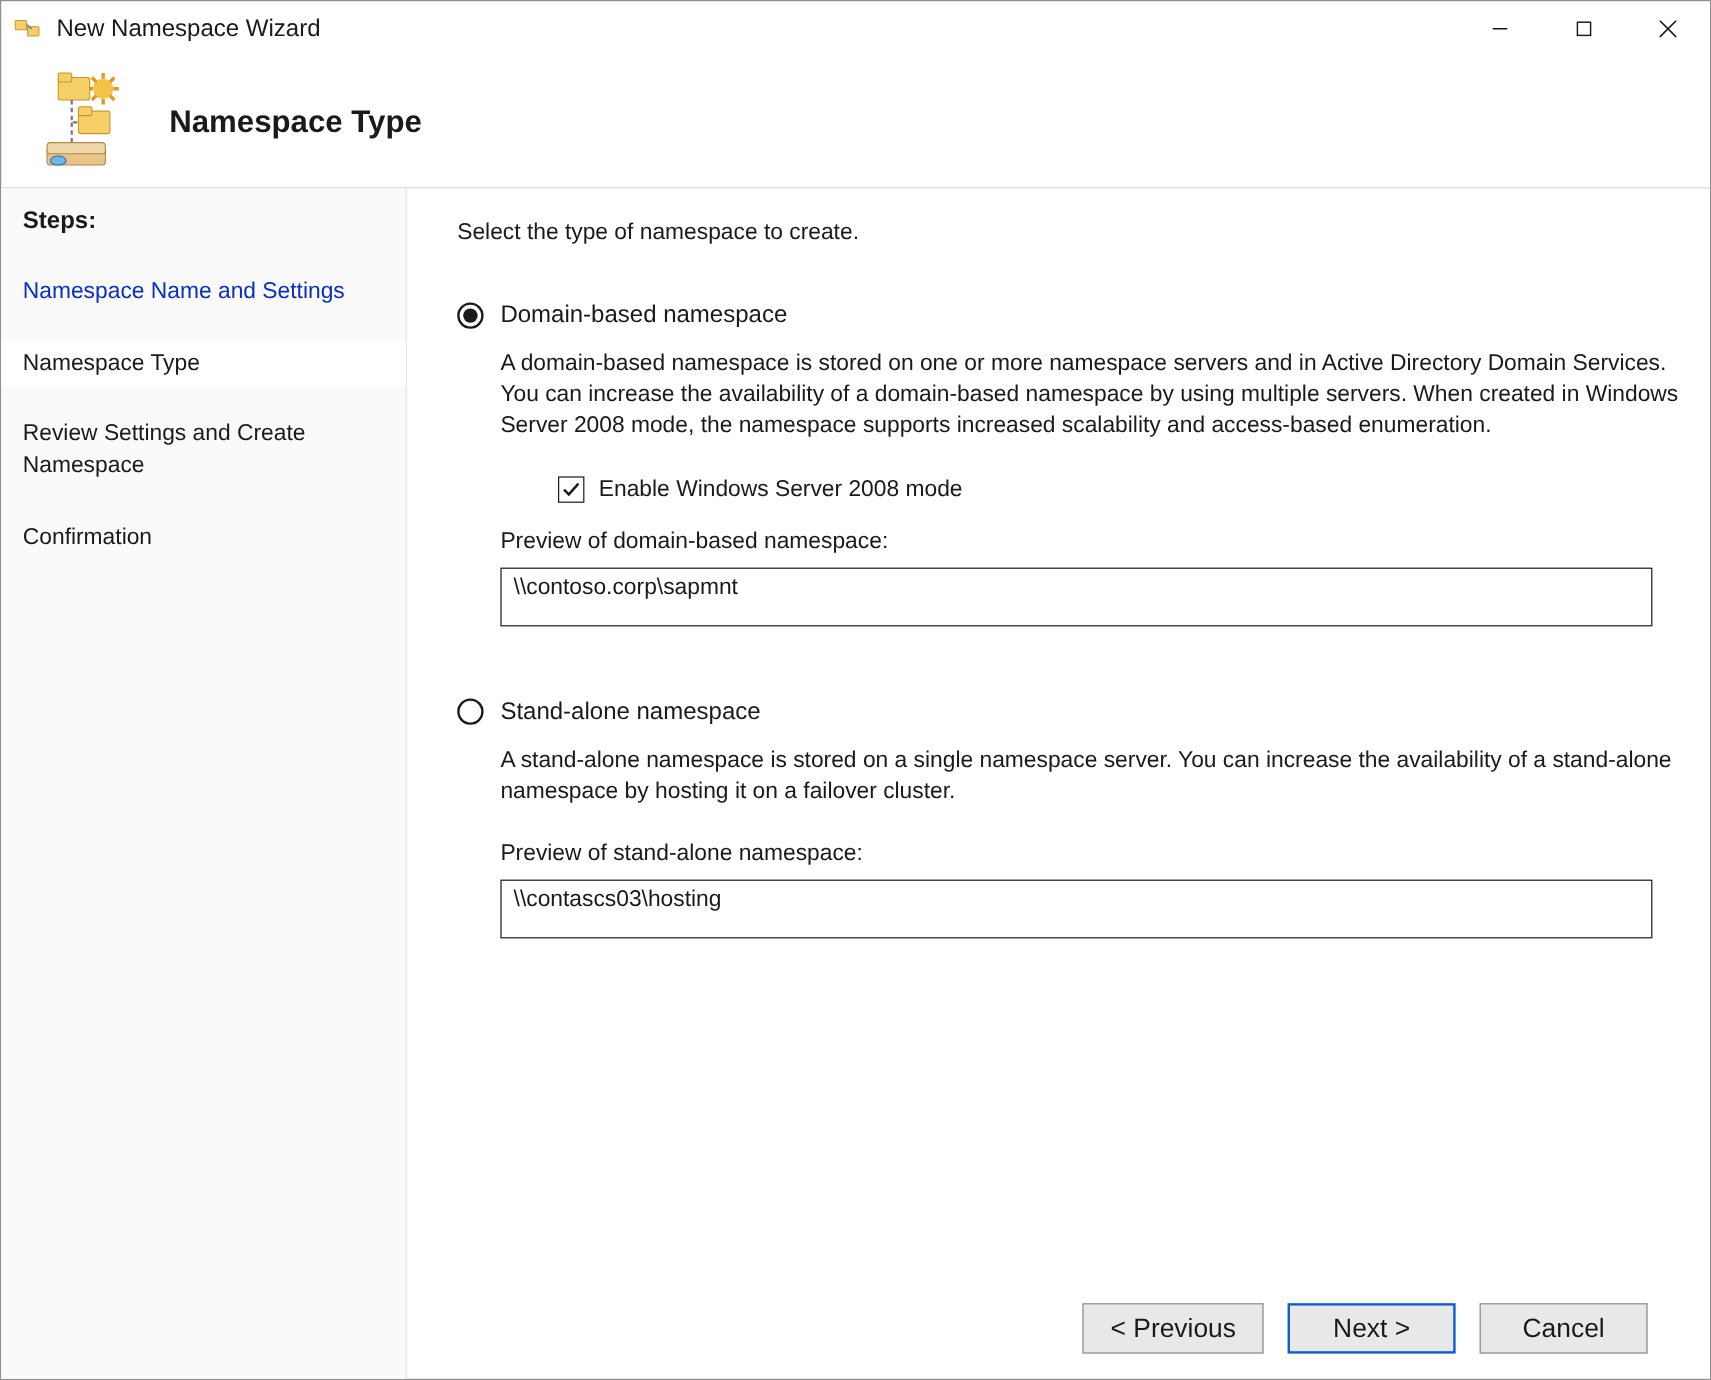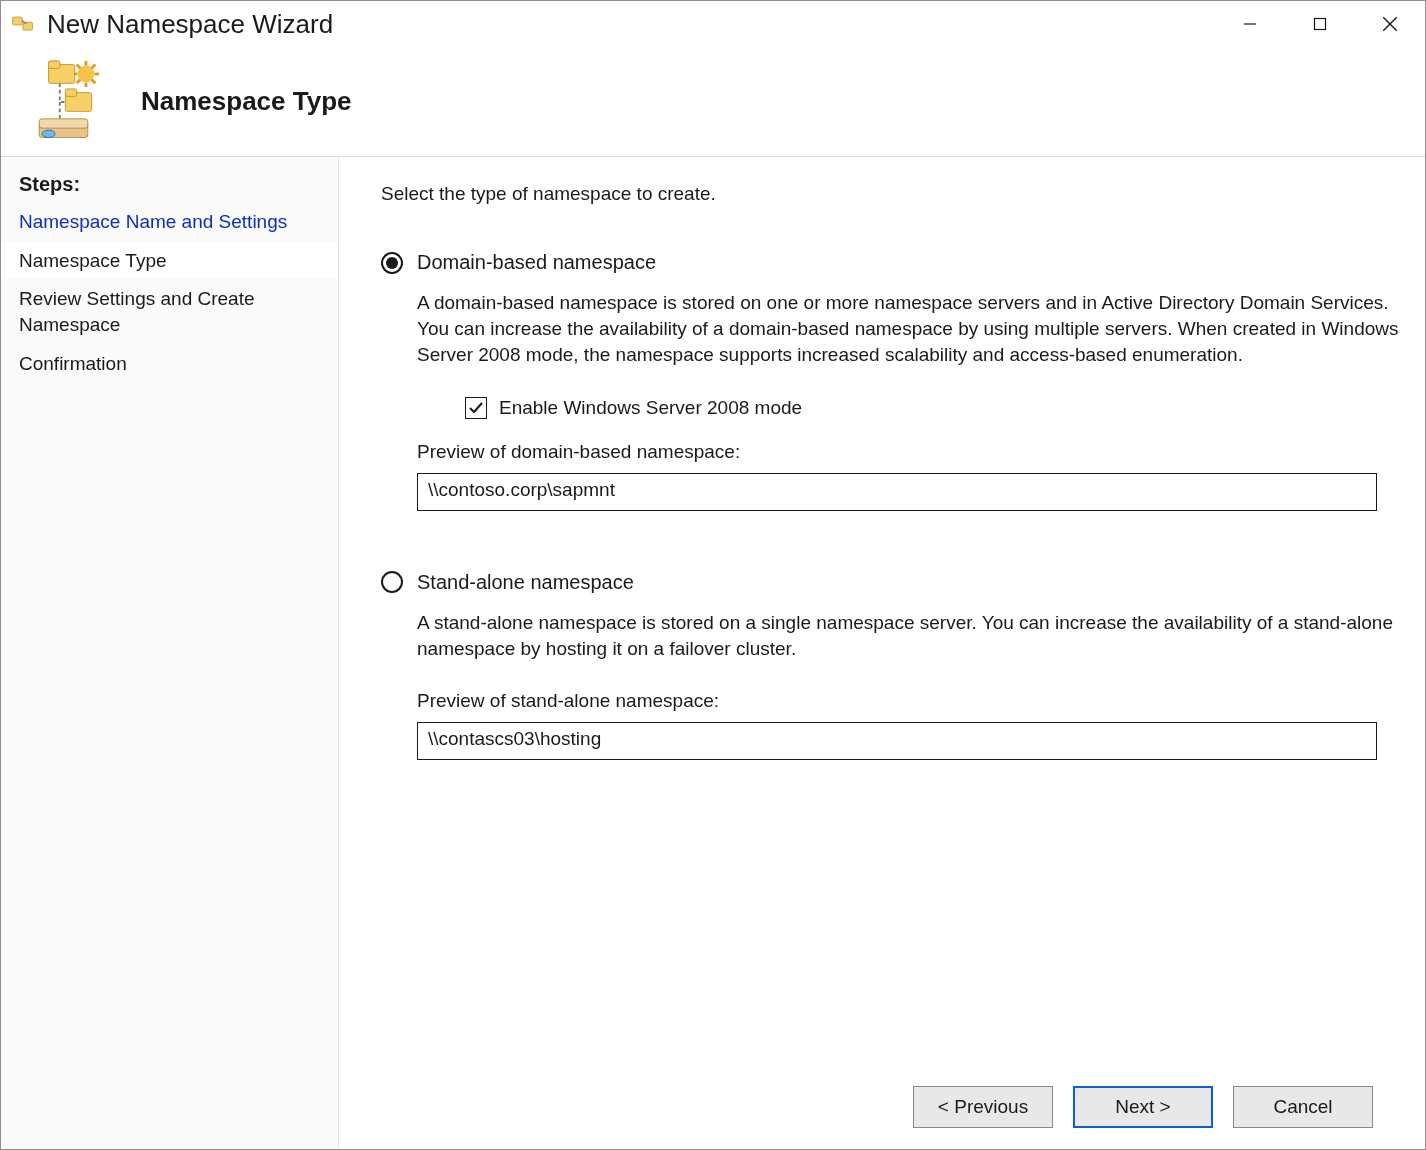--- a/index.html
+++ b/index.html
@@ -1,55 +1,55 @@
 <!DOCTYPE html>
 <html><head>
 <meta charset="utf-8">
 <style>
   * { box-sizing: border-box; }
   html, body { margin:0; padding:0; width:1426px; height:1150px; font-family:"Segoe UI", Tahoma, sans-serif; font-size:19px; color:#1a1a1a; background:#ffffff; -webkit-font-smoothing:antialiased; }
   .window { width:1426px; height:1150px; border:1px solid #8e8e8e; display:flex; flex-direction:column; background:#fff; }
   
   .titlebar { height:46px; display:flex; align-items:center; padding:0 0 0 8px; }
   .titlebar .title-icon { width:28px; height:28px; margin-right:10px; display:flex; align-items:center; justify-content:center; }
-  .titlebar .title-text { font-size:26px; }
+  .titlebar .title-text { font-size:20px; }
   .titlebar .spacer { flex:1; }
   .caption-btn { width:70px; height:40px; display:flex; align-items:center; justify-content:center; font-size:14px; }
   .caption-btn svg { stroke:#1a1a1a; stroke-width:1.2; fill:none; }
   
   .banner { height:110px; display:flex; align-items:center; padding:0 24px; border-bottom:1px solid #d9d9d9; }
   .banner .banner-icon { width:92px; height:92px; display:flex; align-items:center; justify-content:center; }
   .banner .banner-title { font-size:26px; font-weight:700; margin-left:24px; }
   
   .body { flex:1; display:flex; min-height:0; }
-  .sidebar { width:338px; background:#fafafa; border-right:1px solid #e3e3e3; padding:16px 0 0 16px; display:flex; flex-direction:column; gap:1px; }
+  .sidebar { width:338px; background:#fafafa; border-right:1px solid #e3e3e3; padding:16px 0 0 16px; display:flex; flex-direction:column; gap:22px; }
   .sidebar .steps-label { font-weight:700; font-size:20px; margin-bottom:6px; margin-left:2px; }
   .step-item { padding:6px 10px 6px 2px; cursor:pointer; line-height:1.35; }
   .step-link { color:#0a2fc4; }
   .step-current { color:#1a1a1a; background:#ffffff; margin-left:-16px; padding-left:18px; border-top:0 solid transparent; }
   .step-plain { color:#1a1a1a; }
   
   .main { flex:1; padding:20px 26px 0 42px; display:flex; flex-direction:column; min-width:0; }
   .instr { margin:6px 0 30px 0; }
   .option-block { margin-bottom:26px;margin-top:16px; }
   .radio-row { display:flex; align-items:center; gap:14px; }
   .radio-circle { position:relative; width:22px; height:22px; border:2px solid #1a1a1a; border-radius:50%; flex-shrink:0; }
   .radio-circle.checked::after { content:""; position:absolute; top:3px; left:3px; width:12px; height:12px; border-radius:50%; background:#1a1a1a; }
   .radio-label { font-size:20px; }
   .option-desc { margin:16px 0 0 36px; line-height:1.38; max-width:990px; }
   .subgroup { margin:28px 0 0 36px; }
   .chk-row { display:flex; align-items:center; gap:12px;padding-left:48px; }
   .chk-box { width:22px; height:22px; border:1.5px solid #1a1a1a; display:flex; align-items:center; justify-content:center; flex-shrink:0; }
   .chk-box.checked svg { display:block; }
   .chk-box svg { display:none; }
   .preview-label { margin-top:22px; }
-  .preview-box { margin-top:10px; width:960px; max-width:100%; height:38px; border:1px solid #1a1a1a; padding:5px 10px 0 10px; font-size:19px; background:#fff; }
+  .preview-box { margin-top:10px; width:960px; max-width:100%; height:49px; border:1px solid #1a1a1a; padding:5px 10px 0 10px; font-size:19px; background:#fff; }
   
   .footer { height:86px; border-top:1px solid transparent; display:flex; align-items:center; justify-content:flex-end; padding:0 26px; gap:20px; }
-  .btn { height:42px; min-width:140px; padding:0 22px; border:1px solid #8a8a8a; background:#e8e8e8; font-size:19px; display:flex; align-items:center; justify-content:center; cursor:pointer; }
+  .btn { height:42px; min-width:140px; padding:0 22px; border:1px solid #8a8a8a; background:#e8e8e8; font-size:22px; display:flex; align-items:center; justify-content:center; cursor:pointer; }
   .btn.default { border:2px solid #0a5fd4; }
 </style>
 </head>
 <body>
 
 <div class="window">
 
   <div class="titlebar">
     <span class="title-icon">
       <svg viewBox="0 0 28 28" width="24" height="24">

